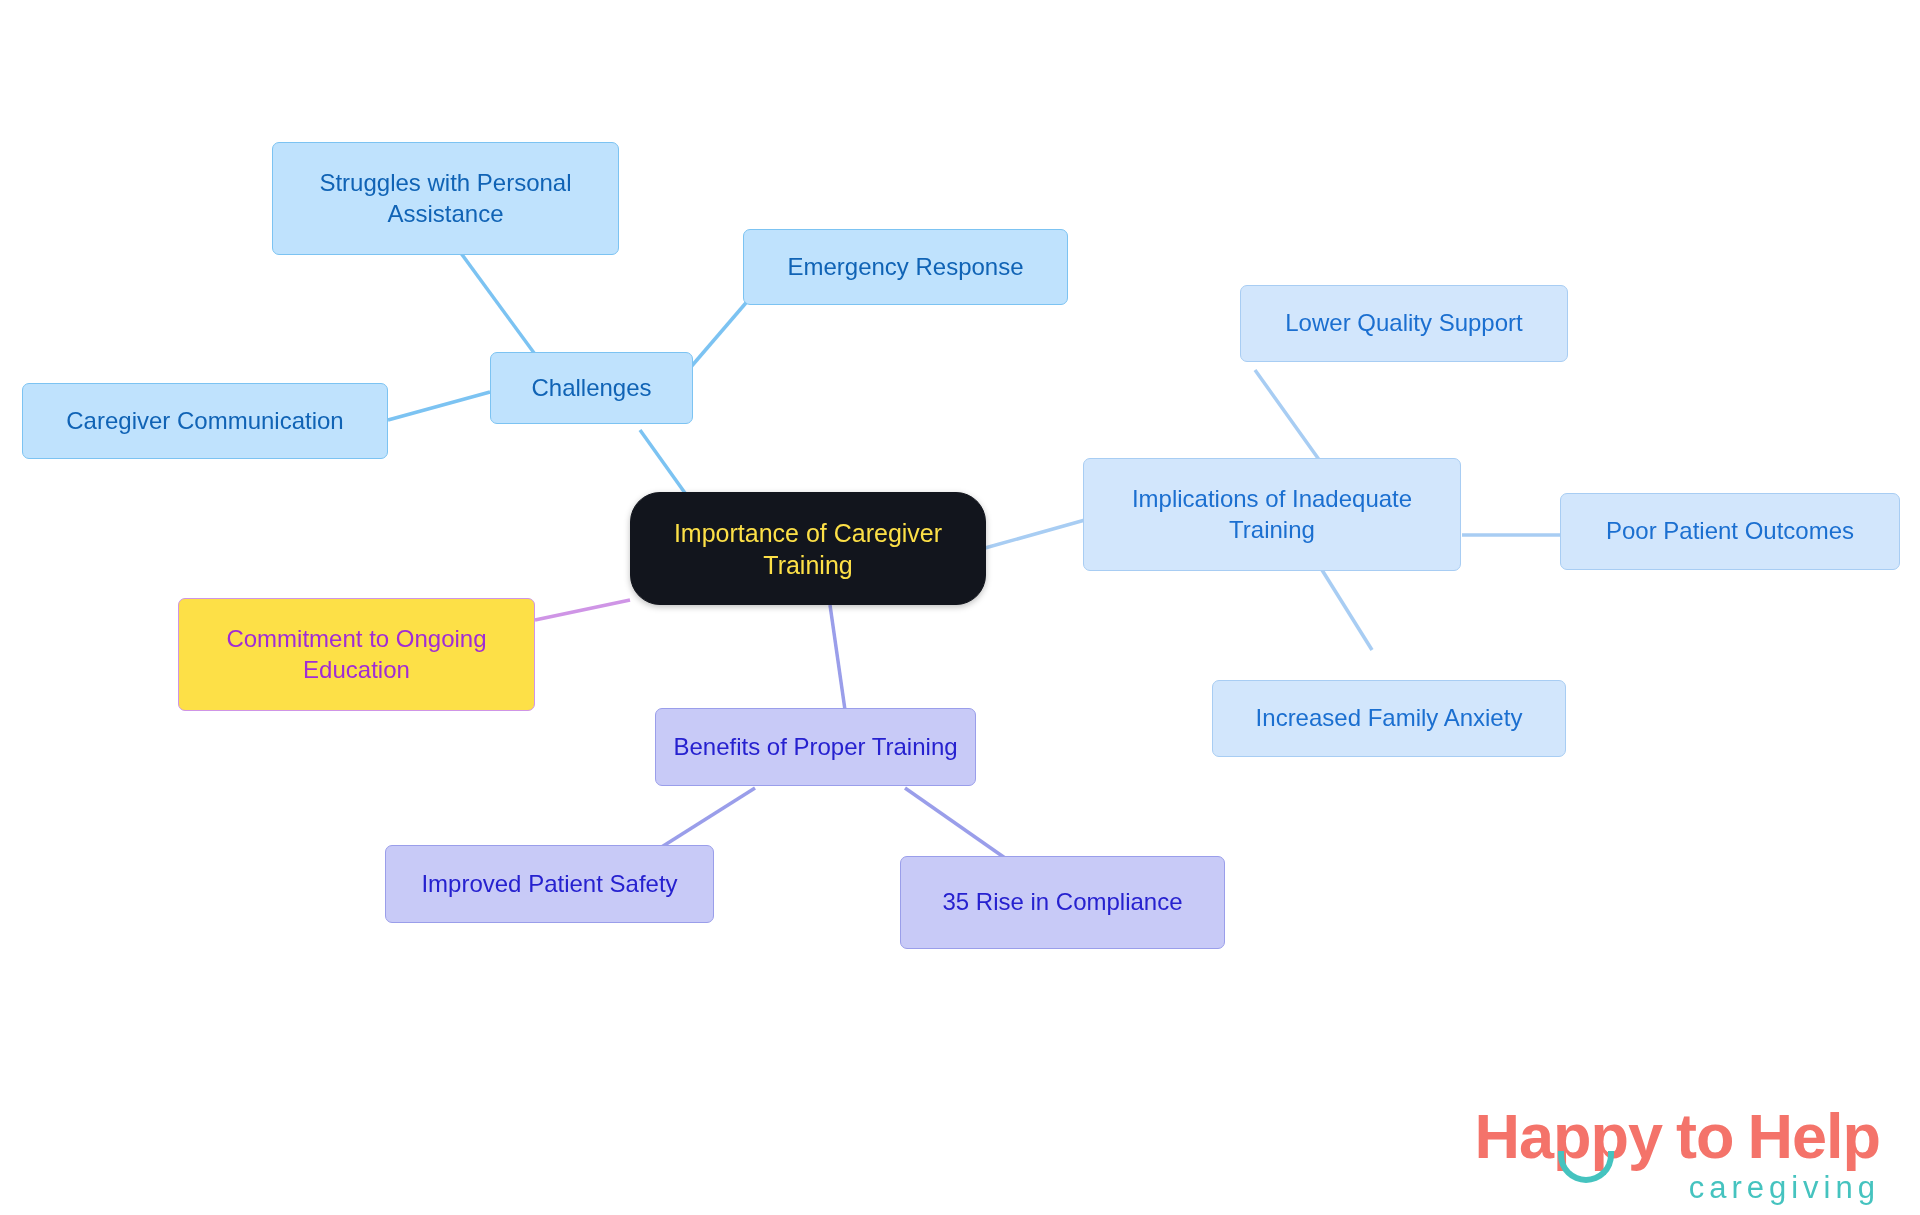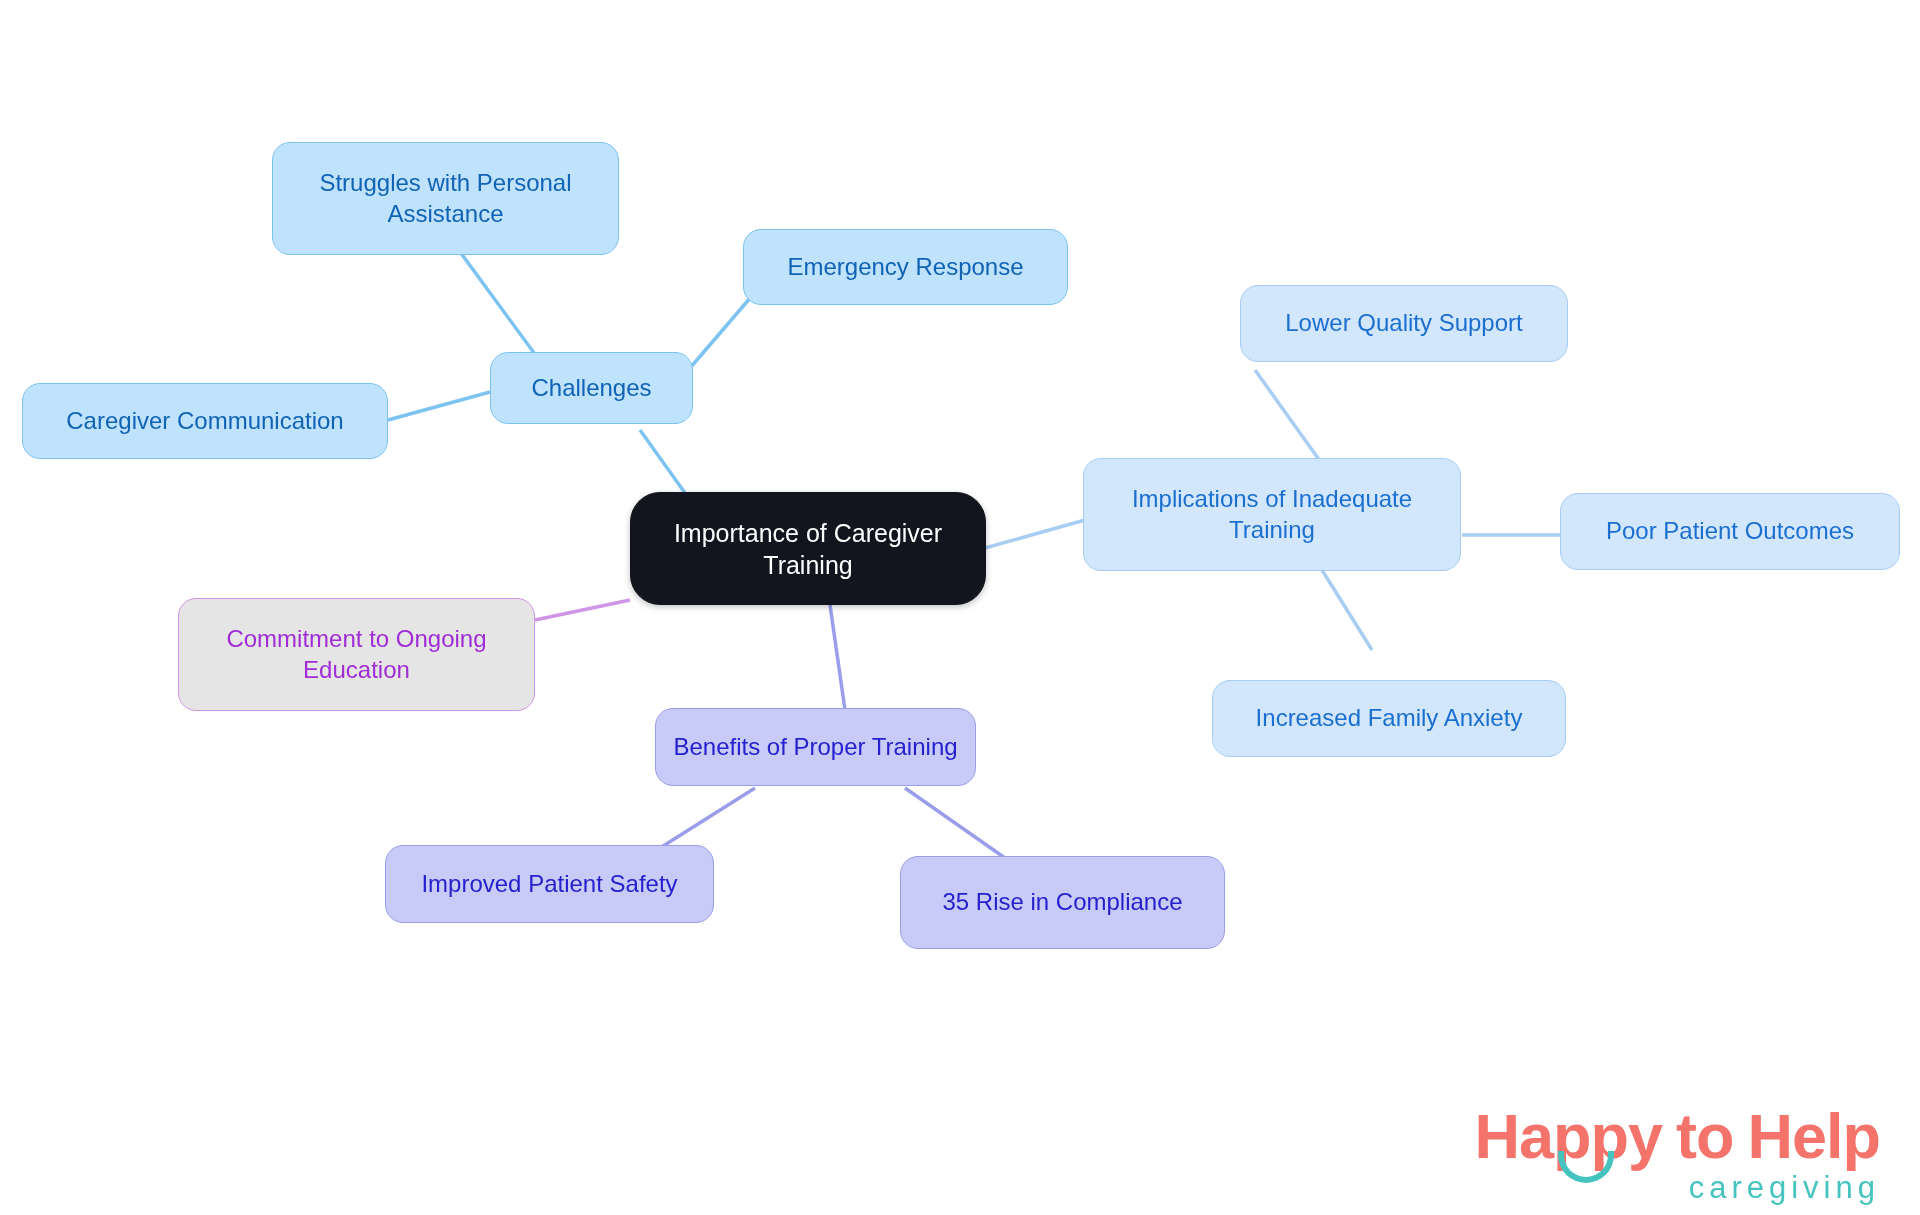--- a/index.html
+++ b/index.html
@@ -10,30 +10,30 @@
     overflow:hidden;
     position:relative;
   }
   #canvas{position:absolute;inset:0;width:1920px;height:1215px;}
   #edges{position:absolute;left:0;top:0;width:1920px;height:1215px;pointer-events:none;}
   .node{
     position:absolute;
     box-sizing:border-box;
     display:flex;align-items:center;justify-content:center;
     text-align:center;
-    border-radius:18px;
+    border-radius:7px;
     border:1.5px solid transparent;
     line-height:1.28;
     padding:6px 14px;
     white-space:pre-line;
   }
   .node.root{
     background:#12151d;
     border-color:#12151d;
-    color:#ffffff;
+    color:#fde047;
     font-size:25px;
     border-radius:30px;
     box-shadow:0 2px 6px rgba(0,0,0,0.25);
   }
   .node.blue{
     background:#bfe2fd;
     border-color:#7cc3f2;
     color:#1063b5;
     font-size:24px;
   }
@@ -43,21 +43,21 @@
     color:#1b6fd0;
     font-size:24px;
   }
   .node.peri{
     background:#c8caf7;
     border-color:#9a9eea;
     color:#2621cf;
     font-size:24px;
   }
   .node.lav{
-    background:#e5e5e5;
+    background:#fde047;
     border-color:#cf95e6;
     color:#a02cd6;
     font-size:24px;
   }
   
   #logo{
     position:absolute;
     left:1380px;top:1105px;
     width:500px;height:105px;
   }

